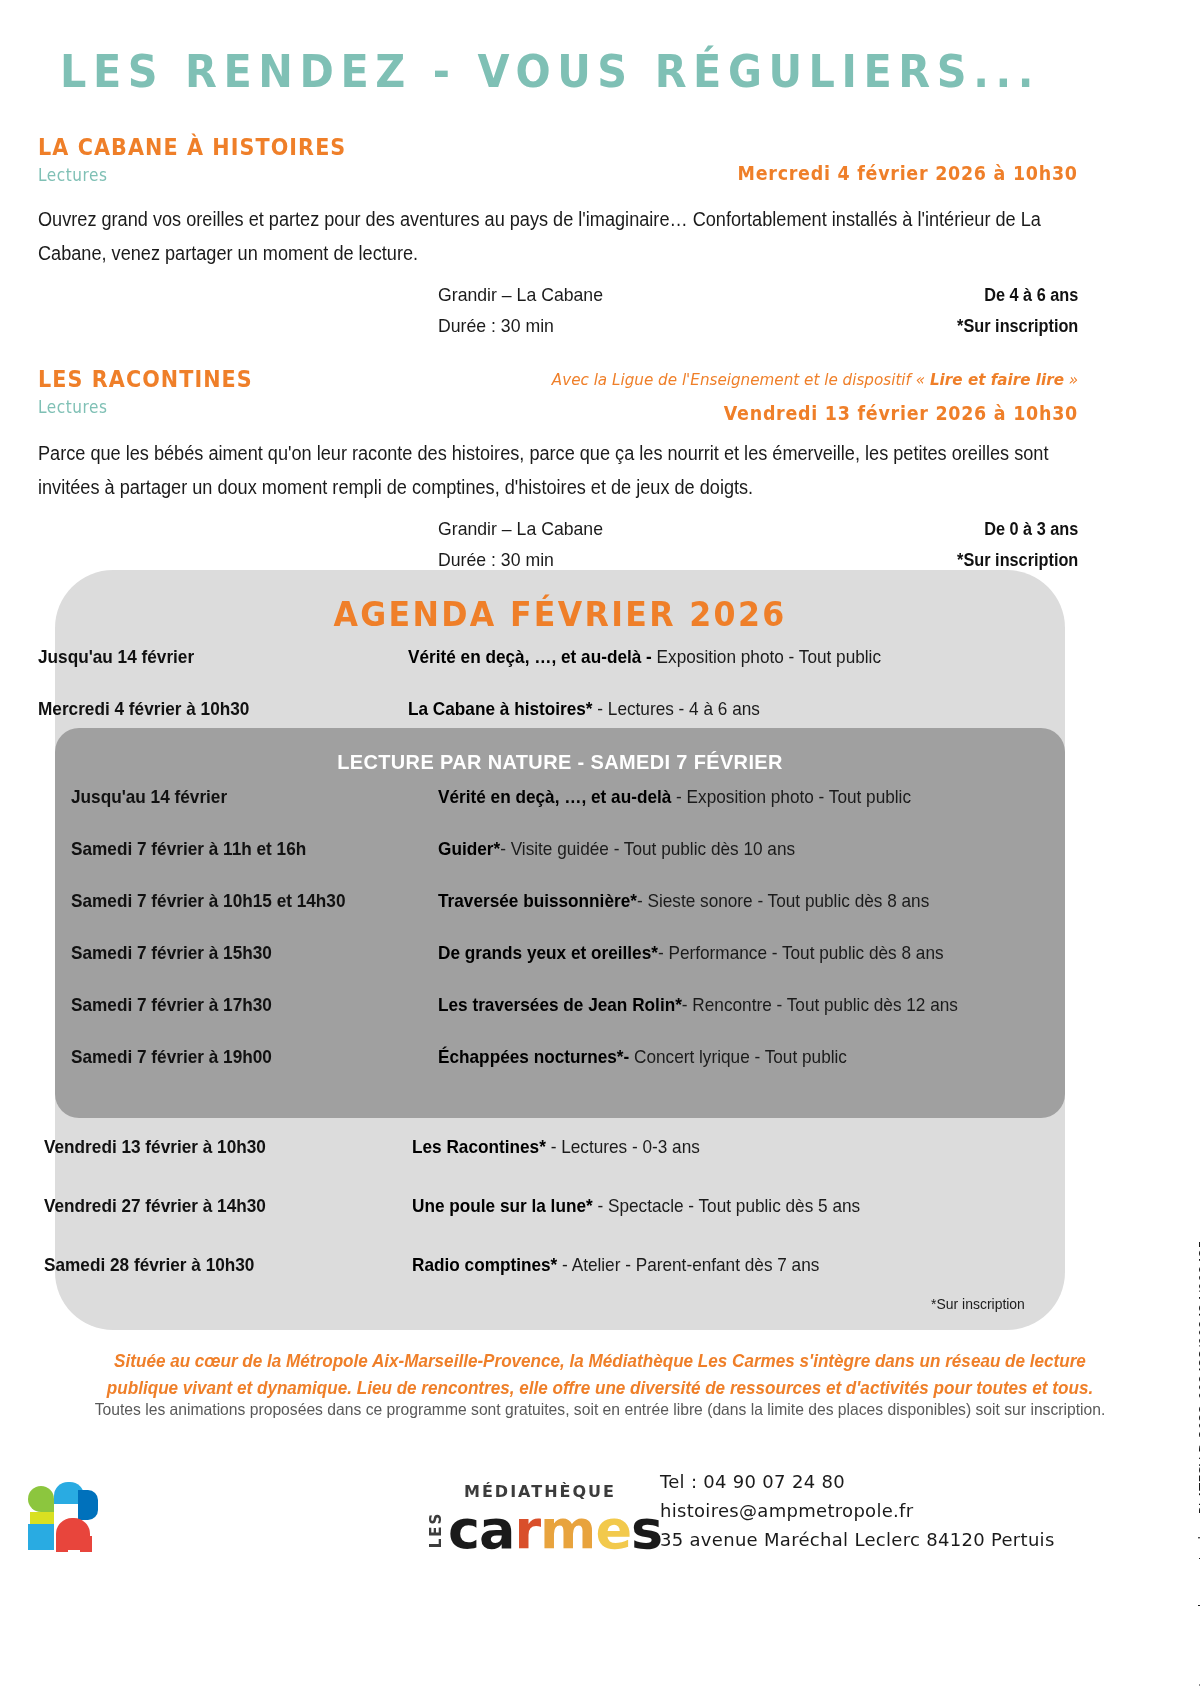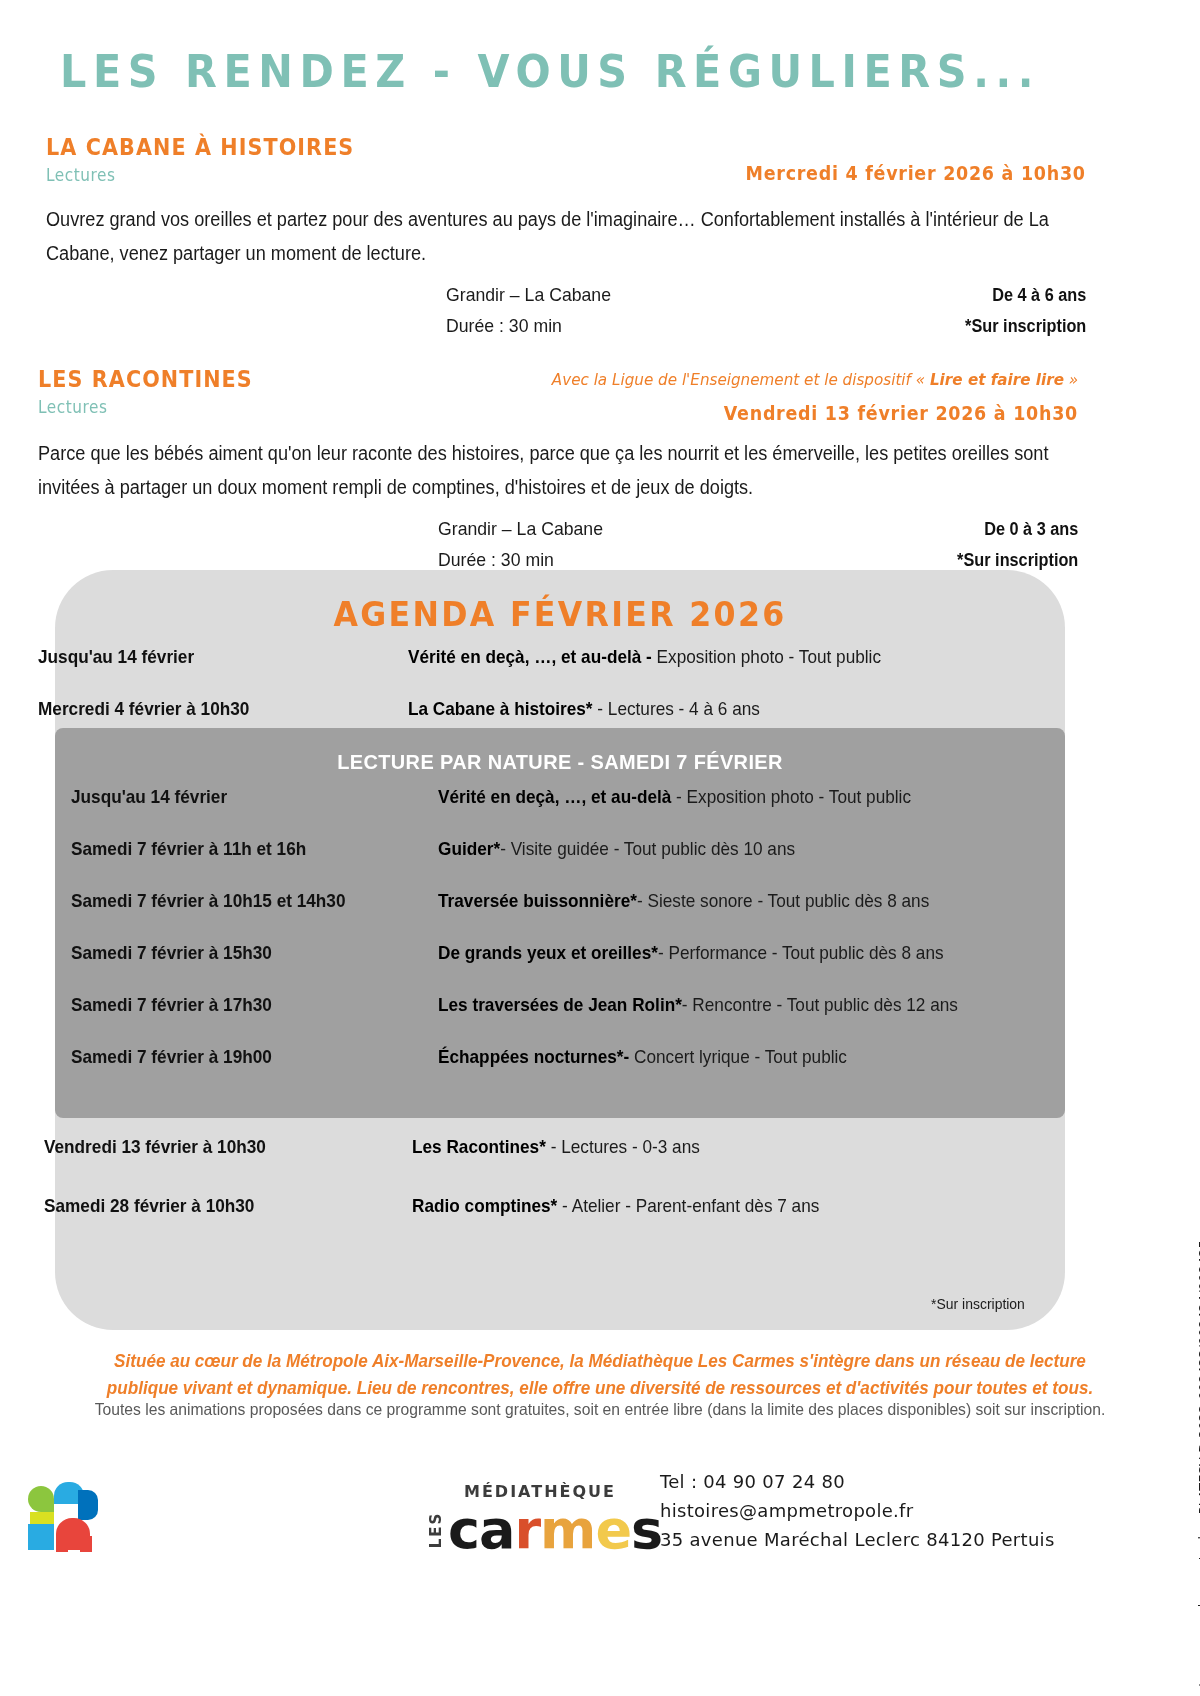--- a/index.html
+++ b/index.html
@@ -159,21 +159,21 @@
   .outer-rows .arow { padding-left: 0; }
   .outer-rows > .arow > .date { left: -17px; }
   .outer-rows > .arow > .desc { left: 353px; }
 
   
   .inner-panel {
     position: absolute;
     left: 0px; top: 158px;
     width: 1010px; height: 390px;
     background: #a0a0a0;
-    border-radius: 8px;
+    border-radius: 24px;
   }
   .inner-title {
     text-align: center;
     color: #ffffff;
     font-size: 21px;
     font-weight: bold;
     letter-spacing: 0.4px;
     padding-top: 22px;
     transform: scaleX(0.95);
   }
@@ -293,21 +293,21 @@
     margin-top: 25px;
   }
 </style>
 </head>
 <body>
 
 <div class="page">
 
   <div class="main-title">LES  RENDEZ - VOUS  RÉGULIERS...</div>
 
-  <div class="event" style="top:134px;margin-left:8px;">
+  <div class="event" style="top:134px;">
     <div class="ev-title">LA CABANE À HISTOIRES</div>
     <div class="ev-sub">Lectures</div>
     <div class="ev-right" style="top:28px;">Mercredi 4 février 2026 à 10h30</div>
     <div class="ev-body" style="margin-top:18px;">Ouvrez grand vos oreilles et partez pour des aventures au pays de l'imaginaire… Confortablement installés à l'intérieur de La Cabane, venez partager un moment de lecture.</div>
     <div class="ev-meta">
       <div class="mid">
         <div>Grandir – La Cabane</div>
         <div>Durée : 30 min</div>
       </div>
       <div class="rgt">
@@ -378,20 +378,24 @@
         </div>
       </div>
     </div>
 
     <div class="tail-rows">
       <div class="arow">
         <div class="date">Vendredi 13 février à 10h30</div>
         <div class="desc"><b>Les Racontines*</b><span> - Lectures - 0-3 ans</span></div>
       </div>
       <div class="arow">
+        <div class="date">Vendredi 27 février à 14h30</div>
+        <div class="desc"><b>Une poule sur la lune*</b><span> - Spectacle - Tout public dès 5 ans</span></div>
+      </div>
+      <div class="arow">
         <div class="date">Samedi 28 février à 10h30</div>
         <div class="desc"><b>Radio comptines*</b><span> - Atelier - Parent-enfant dès 7 ans</span></div>
       </div>
     </div>
 
     <div class="agenda-note">*Sur inscription</div>
   </div>
 
   <div class="licence">Licences d'entrepreneur du spectacle : PLATESV-D-2022-008423/008424/008425</div>
 

